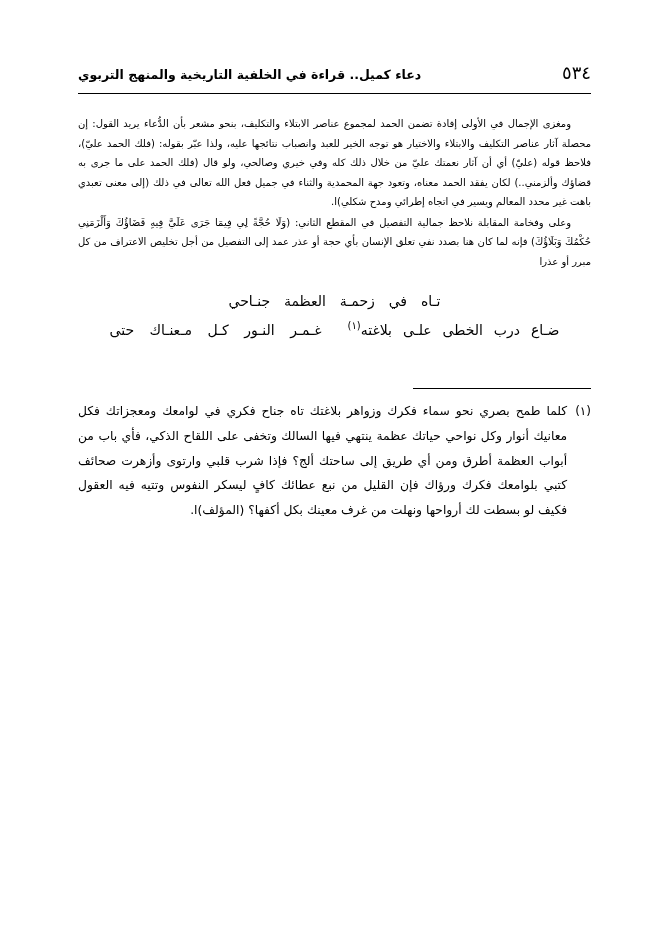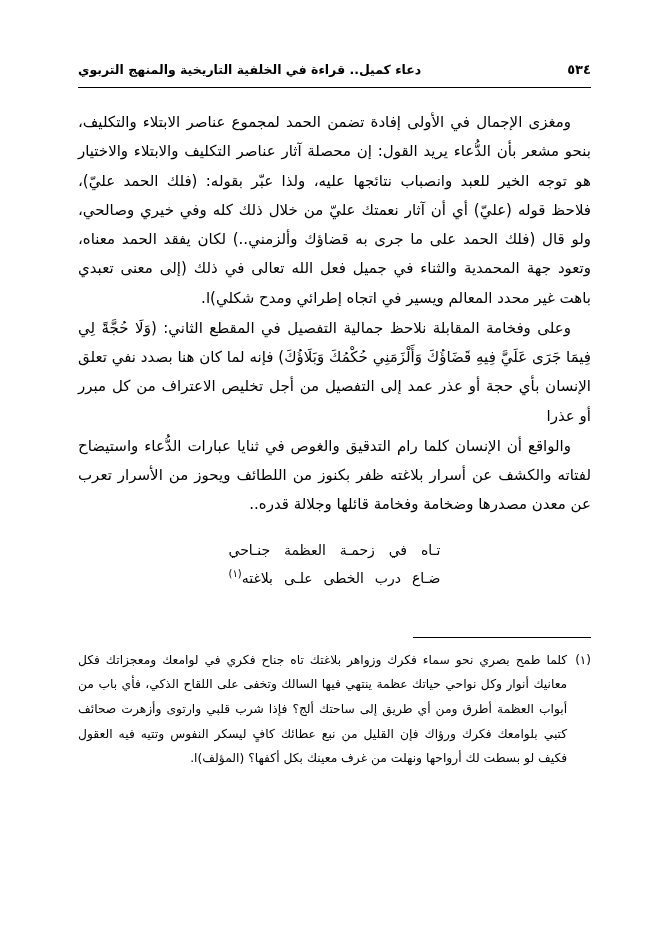--- a/index.html
+++ b/index.html
@@ -33,35 +33,35 @@
     font-size: 12.5px;
     letter-spacing: 0px;
     padding-bottom: 6px;
   }
   .header-title {
     font-size: 12.5px;
     font-weight: 600;
     white-space: nowrap;
   }
   .header-page-number {
-    font-size: 13px;
-    font-weight: 700;
+    font-size: 18px;
+    font-weight: 400;
     margin-left: 88px;
   }
   .header-rule {
     border: none;
     border-top: 1.6px solid #000;
     margin: 4px 0 20px 0;
   }
   
   .body {
     direction: rtl;
     text-align: justify;
     text-align-last: auto;
-    font-size: 15px;
+    font-size: 10px;
     line-height: 1.95;
   }
   .para {
     margin: 0 0 1px 0;
     text-indent: 20px;
   }
   
   .poem {
     direction: rtl;
     margin: 16px 0 6px 0;
@@ -118,29 +118,29 @@
 
   <div class="header">
     <div class="header-title">دعاء كميل.. قراءة في الخلفية التاريخية والمنهج التربوي</div>
     <div class="header-page-number">٥٣٤</div>
   </div>
   <hr class="header-rule">
 
   <div class="body">
     <p class="para">ومغزى الإجمال في الأولى إفادة تضمن الحمد لمجموع عناصر الابتلاء والتكليف، بنحو مشعر بأن الدُّعاء يريد القول: إن محصلة آثار عناصر التكليف والابتلاء والاختيار هو توجه الخير للعبد وانصباب نتائجها عليه، ولذا عبّر بقوله: (فلك الحمد عليّ)، فلاحظ قوله (عليّ) أي أن آثار نعمتك عليّ من خلال ذلك كله وفي خيري وصالحي، ولو قال (فلك الحمد على ما جرى به قضاؤك وألزمني..) لكان يفقد الحمد معناه، وتعود جهة المحمدية والثناء في جميل فعل الله تعالى في ذلك (إلى معنى تعبدي باهت غير محدد المعالم ويسير في اتجاه إطرائي ومدح شكلي)ا.</p>
     <p class="para">وعلى وفخامة المقابلة نلاحظ جمالية التفصيل في المقطع الثاني: (وَلَا حُجَّةً لِي فِيمَا جَرَى عَلَيَّ فِيهِ قَضَاؤُكَ وَأَلْزَمَنِي حُكْمُكَ وَبَلَاؤُكَ) فإنه لما كان هنا بصدد نفي تعلق الإنسان بأي حجة أو عذر عمد إلى التفصيل من أجل تخليص الاعتراف من كل مبرر أو عذرا</p>
-    <p class="para">والواقع أن الإنسان كلما رام التدقيق والغوص في ثنايا عبارات الدُّعاء واستيضاح لفتاته والكشف عن أسرار بلاغته ظفر بكنوز من اللطائف ويحوز من الأسرار تعرب عن معدن مصدرها وضخامة وفخامة قائلها وجلالة قدره..</p>
   </div>
 
   <div class="poem">
     <div class="poem-line">
       <div class="hemistich right">تـاه في زحمـة العظمة جنـاحي</div>
     </div>
     <div class="poem-line">
       <div class="hemistich right"><span>ضـاع درب الخطى علـى بلاغته</span><span class="sup">(١)</span></div>
+      <div class="hemistich">غـمـر النـور كـل مـعنـاك حتى</div>
     </div>
   </div>
 
   <hr class="footnote-rule">
 
   <div class="footnote">
     <div class="footnote-marker">(١)</div>
     <div class="footnote-text">كلما طمح بصري نحو سماء فكرك وزواهر بلاغتك تاه جناح فكري في لوامعك ومعجزاتك فكل معانيك أنوار وكل نواحي حياتك عظمة ينتهي فيها السالك وتخفى على اللقاح الذكي، فأي باب من أبواب العظمة أطرق ومن أي طريق إلى ساحتك ألج؟ فإذا شرب قلبي وارتوى وأزهرت صحائف كتبي بلوامعك فكرك ورؤاك فإن القليل من نبع عطائك كافٍ ليسكر النفوس وتتيه فيه العقول فكيف لو بسطت لك أرواحها ونهلت من غرف معينك بكل أكفها؟ (المؤلف)ا.</div>
   </div>
 

